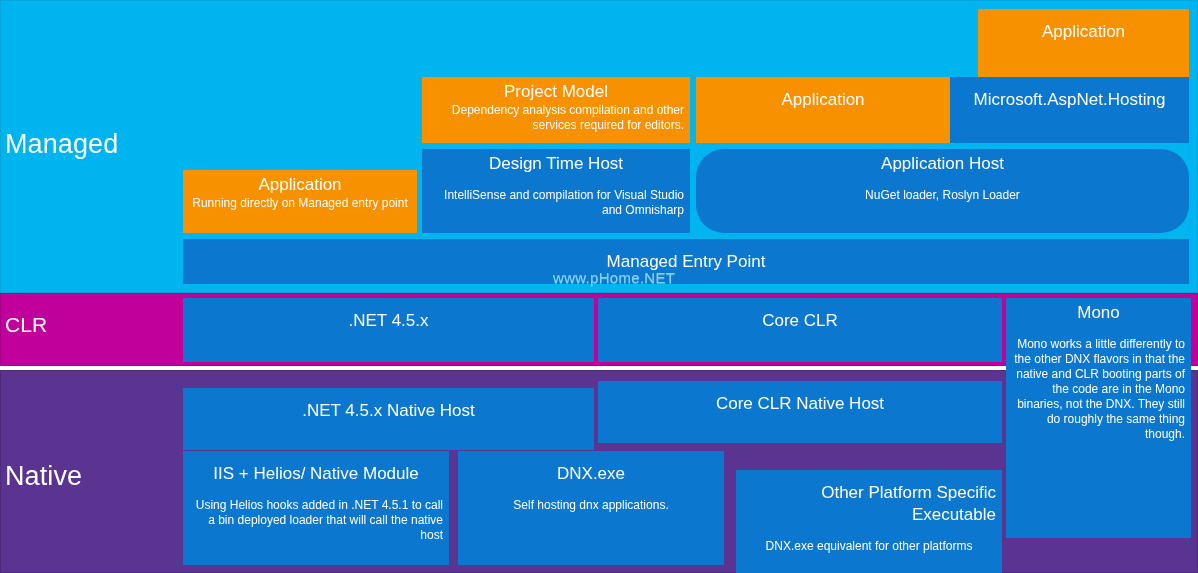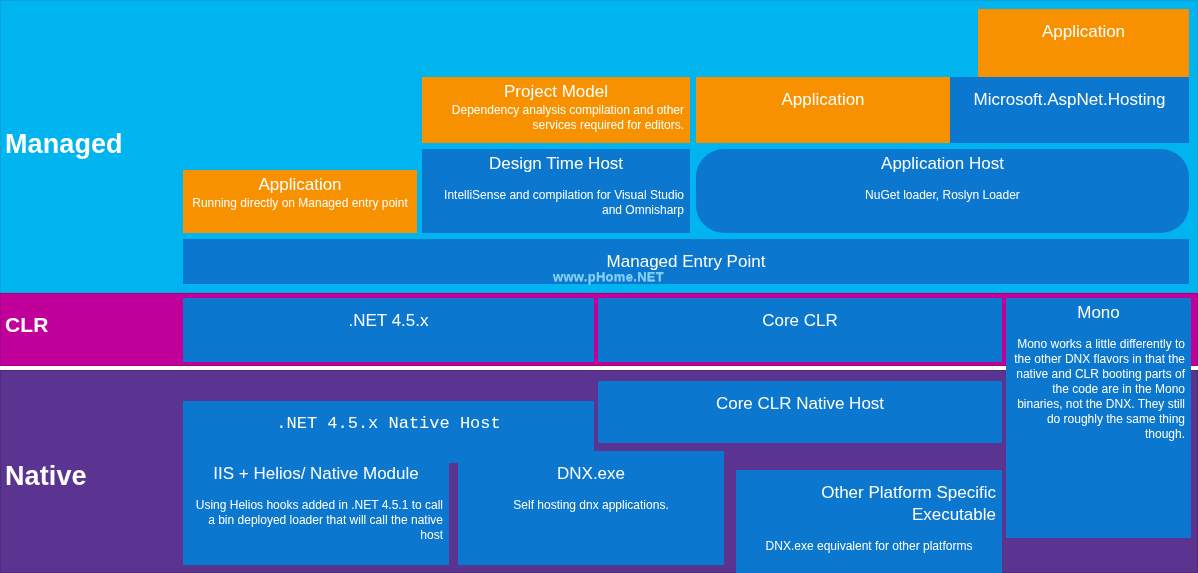--- a/index.html
+++ b/index.html
@@ -39,21 +39,21 @@
   .band-native {
     top: 370px;
     height: 203px;
     background: #5B3390;
     border: 1px solid #4d2b7c;
   }
   
   .band-label {
     position: absolute;
     color: #ffffff;
-    font-weight: 700;
+    font-weight: 400;
     letter-spacing: 0.1px;
     white-space: nowrap;
     text-align: center;
   }
   .label-managed {
     left: 5px;
     top: 129px;
     font-size: 27px;
   }
   .label-clr {
@@ -100,22 +100,22 @@
     align-items: center;
   }
   .gap-sm { height: 8px; }
   .gap-md { height: 13px; }
 
   
   .watermark {
     position: absolute;
     left: 553px;
     top: 269px;
-    font-size: 13px;
-    font-weight: bold;
+    font-size: 15px;
+    font-weight: normal;
     color: #7fd4f5;
     letter-spacing: 0.3px;
     text-shadow: 0 1px 0 rgba(255,255,255,0.35);
     white-space: nowrap;
   }
 </style>
 </head>
 <body>
 
 <div id="diagram">
@@ -181,21 +181,21 @@
     <div class="gap-sm"></div>
     <span class="title">Core CLR</span>
   </div>
 
   <div class="box box-blue v-top" style="left:1006px; top:298px; width:185px; height:240px;">
     <span class="title">Mono</span>
     <div class="gap-md"></div>
     <span class="subtitle">Mono works a little differently to the other DNX flavors in that the native and CLR booting parts of the code are in the Mono binaries, not the DNX. They still do roughly the same thing though.</span>
   </div>
 
-  <div class="box box-blue v-top" style="left:183px; top:401px; width:411px; height:62px;font-family:Liberation Mono, monospace;">
+  <div class="box box-blue v-top" style="left:183px; top:388px; width:411px; height:62px;">
     <div class="gap-sm"></div>
     <span class="title">.NET 4.5.x Native Host</span>
   </div>
 
   <div class="box box-blue v-top" style="left:598px; top:381px; width:404px; height:62px;">
     <div class="gap-sm"></div>
     <span class="title">Core CLR Native Host</span>
   </div>
 
   <div class="box box-blue v-top" style="left:183px; top:451px; width:266px; height:114px;">

